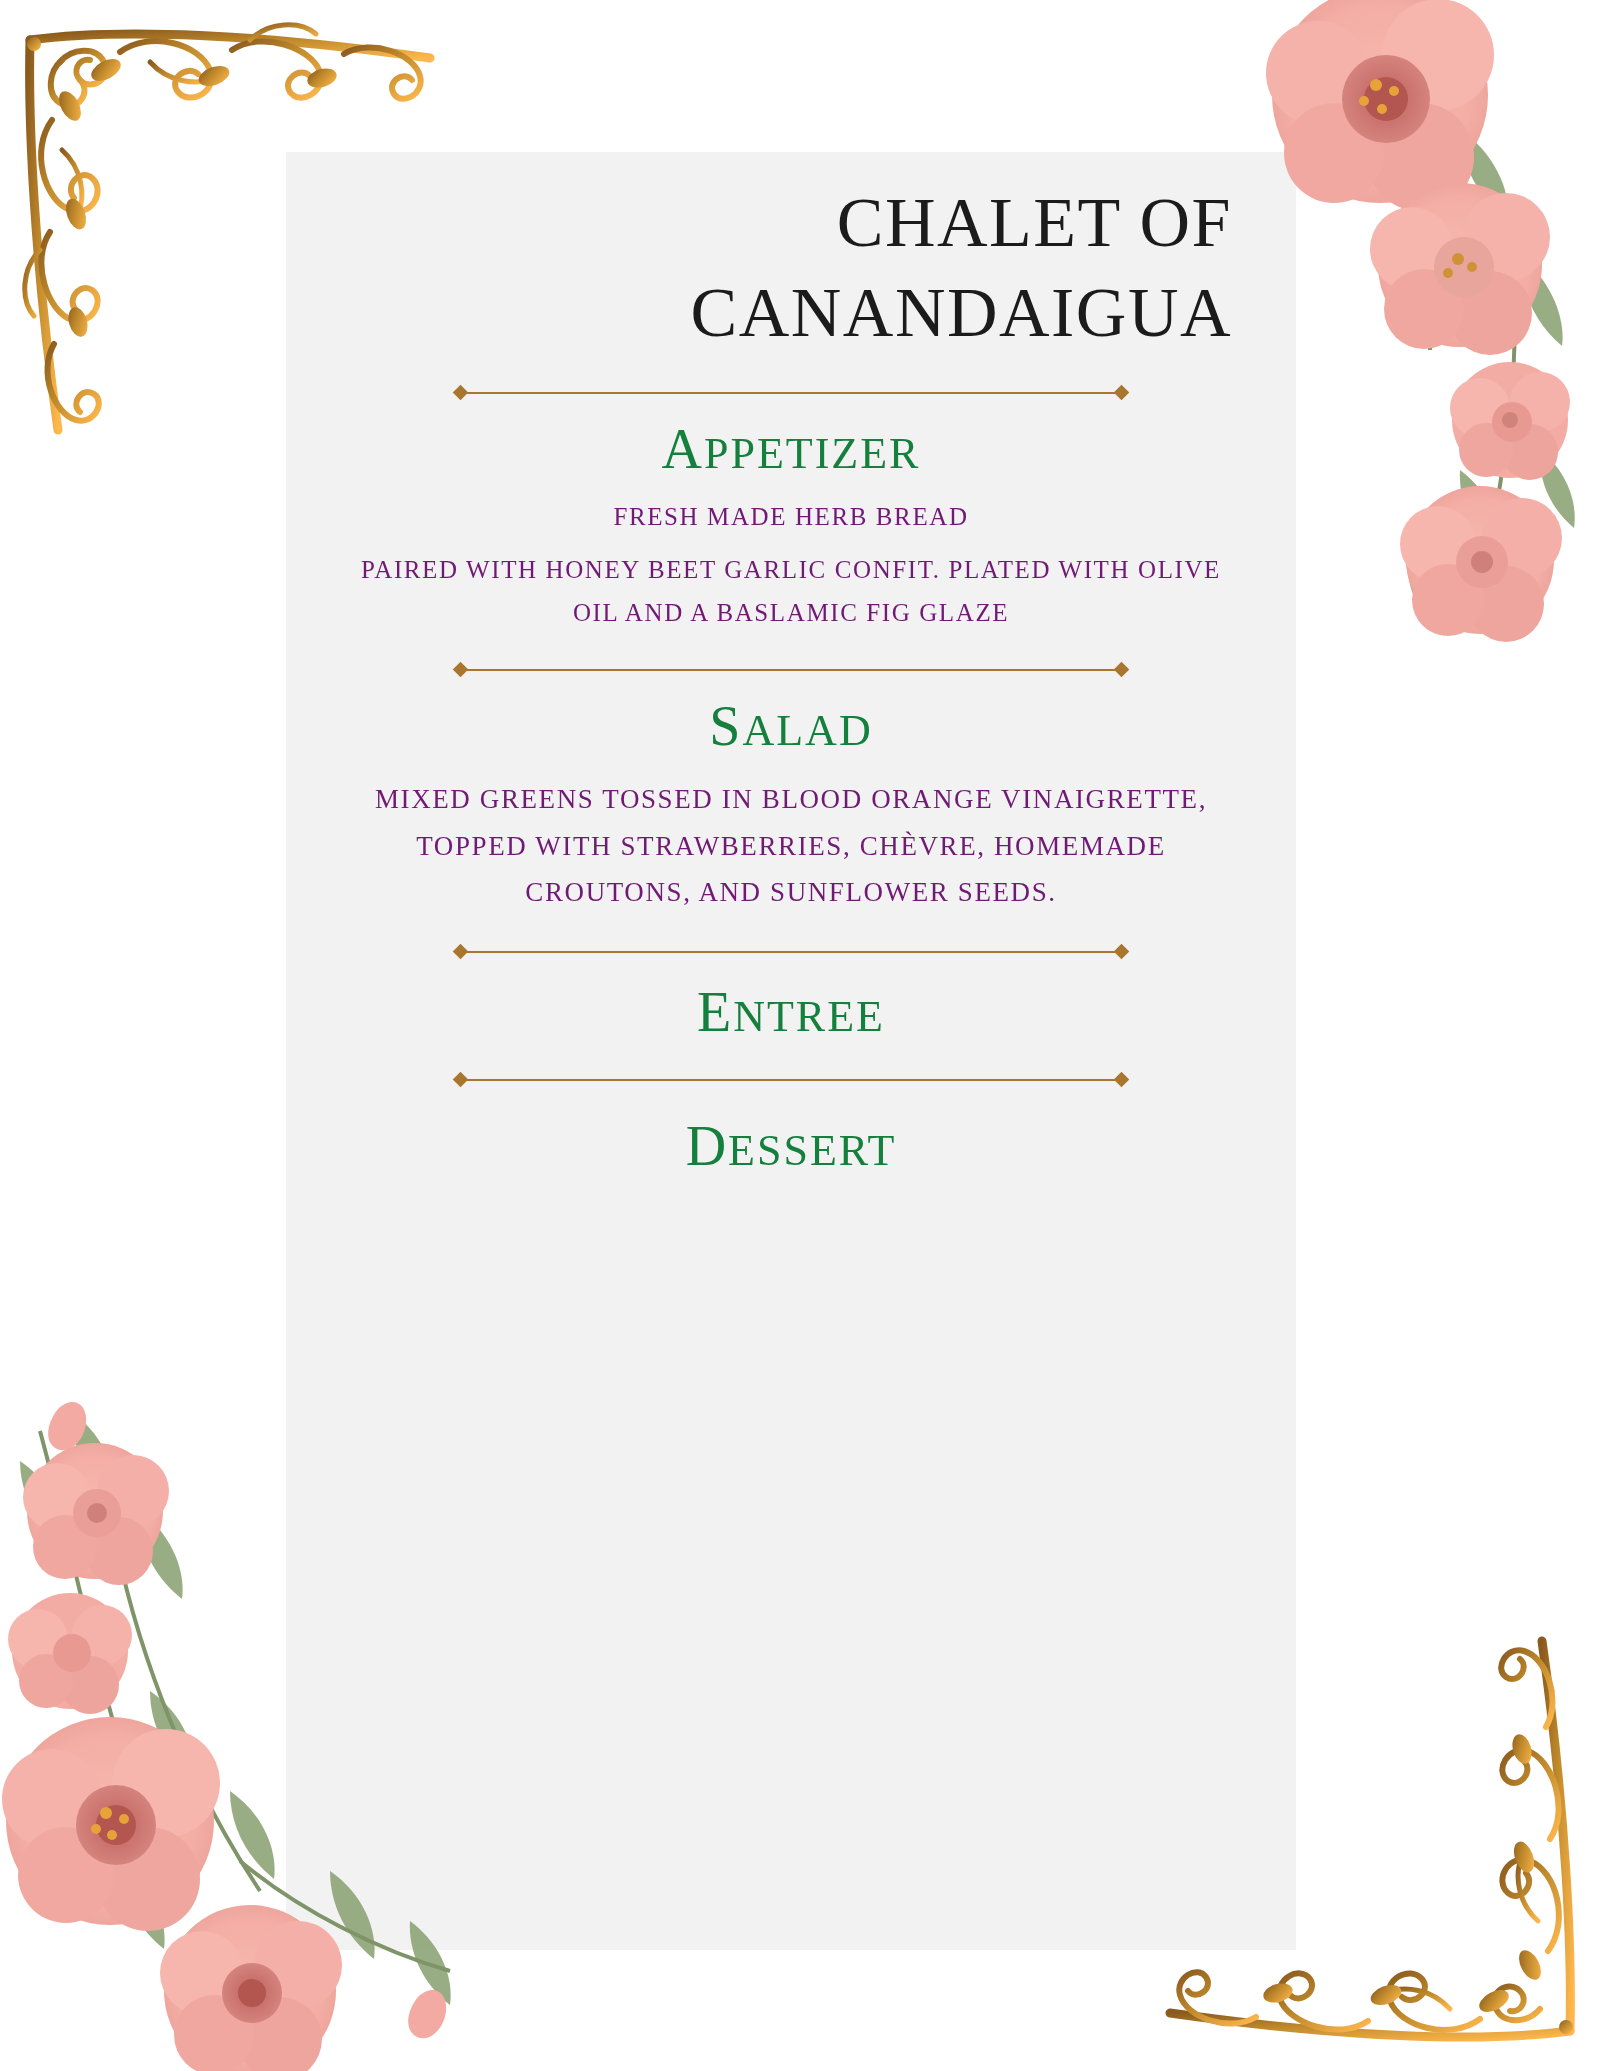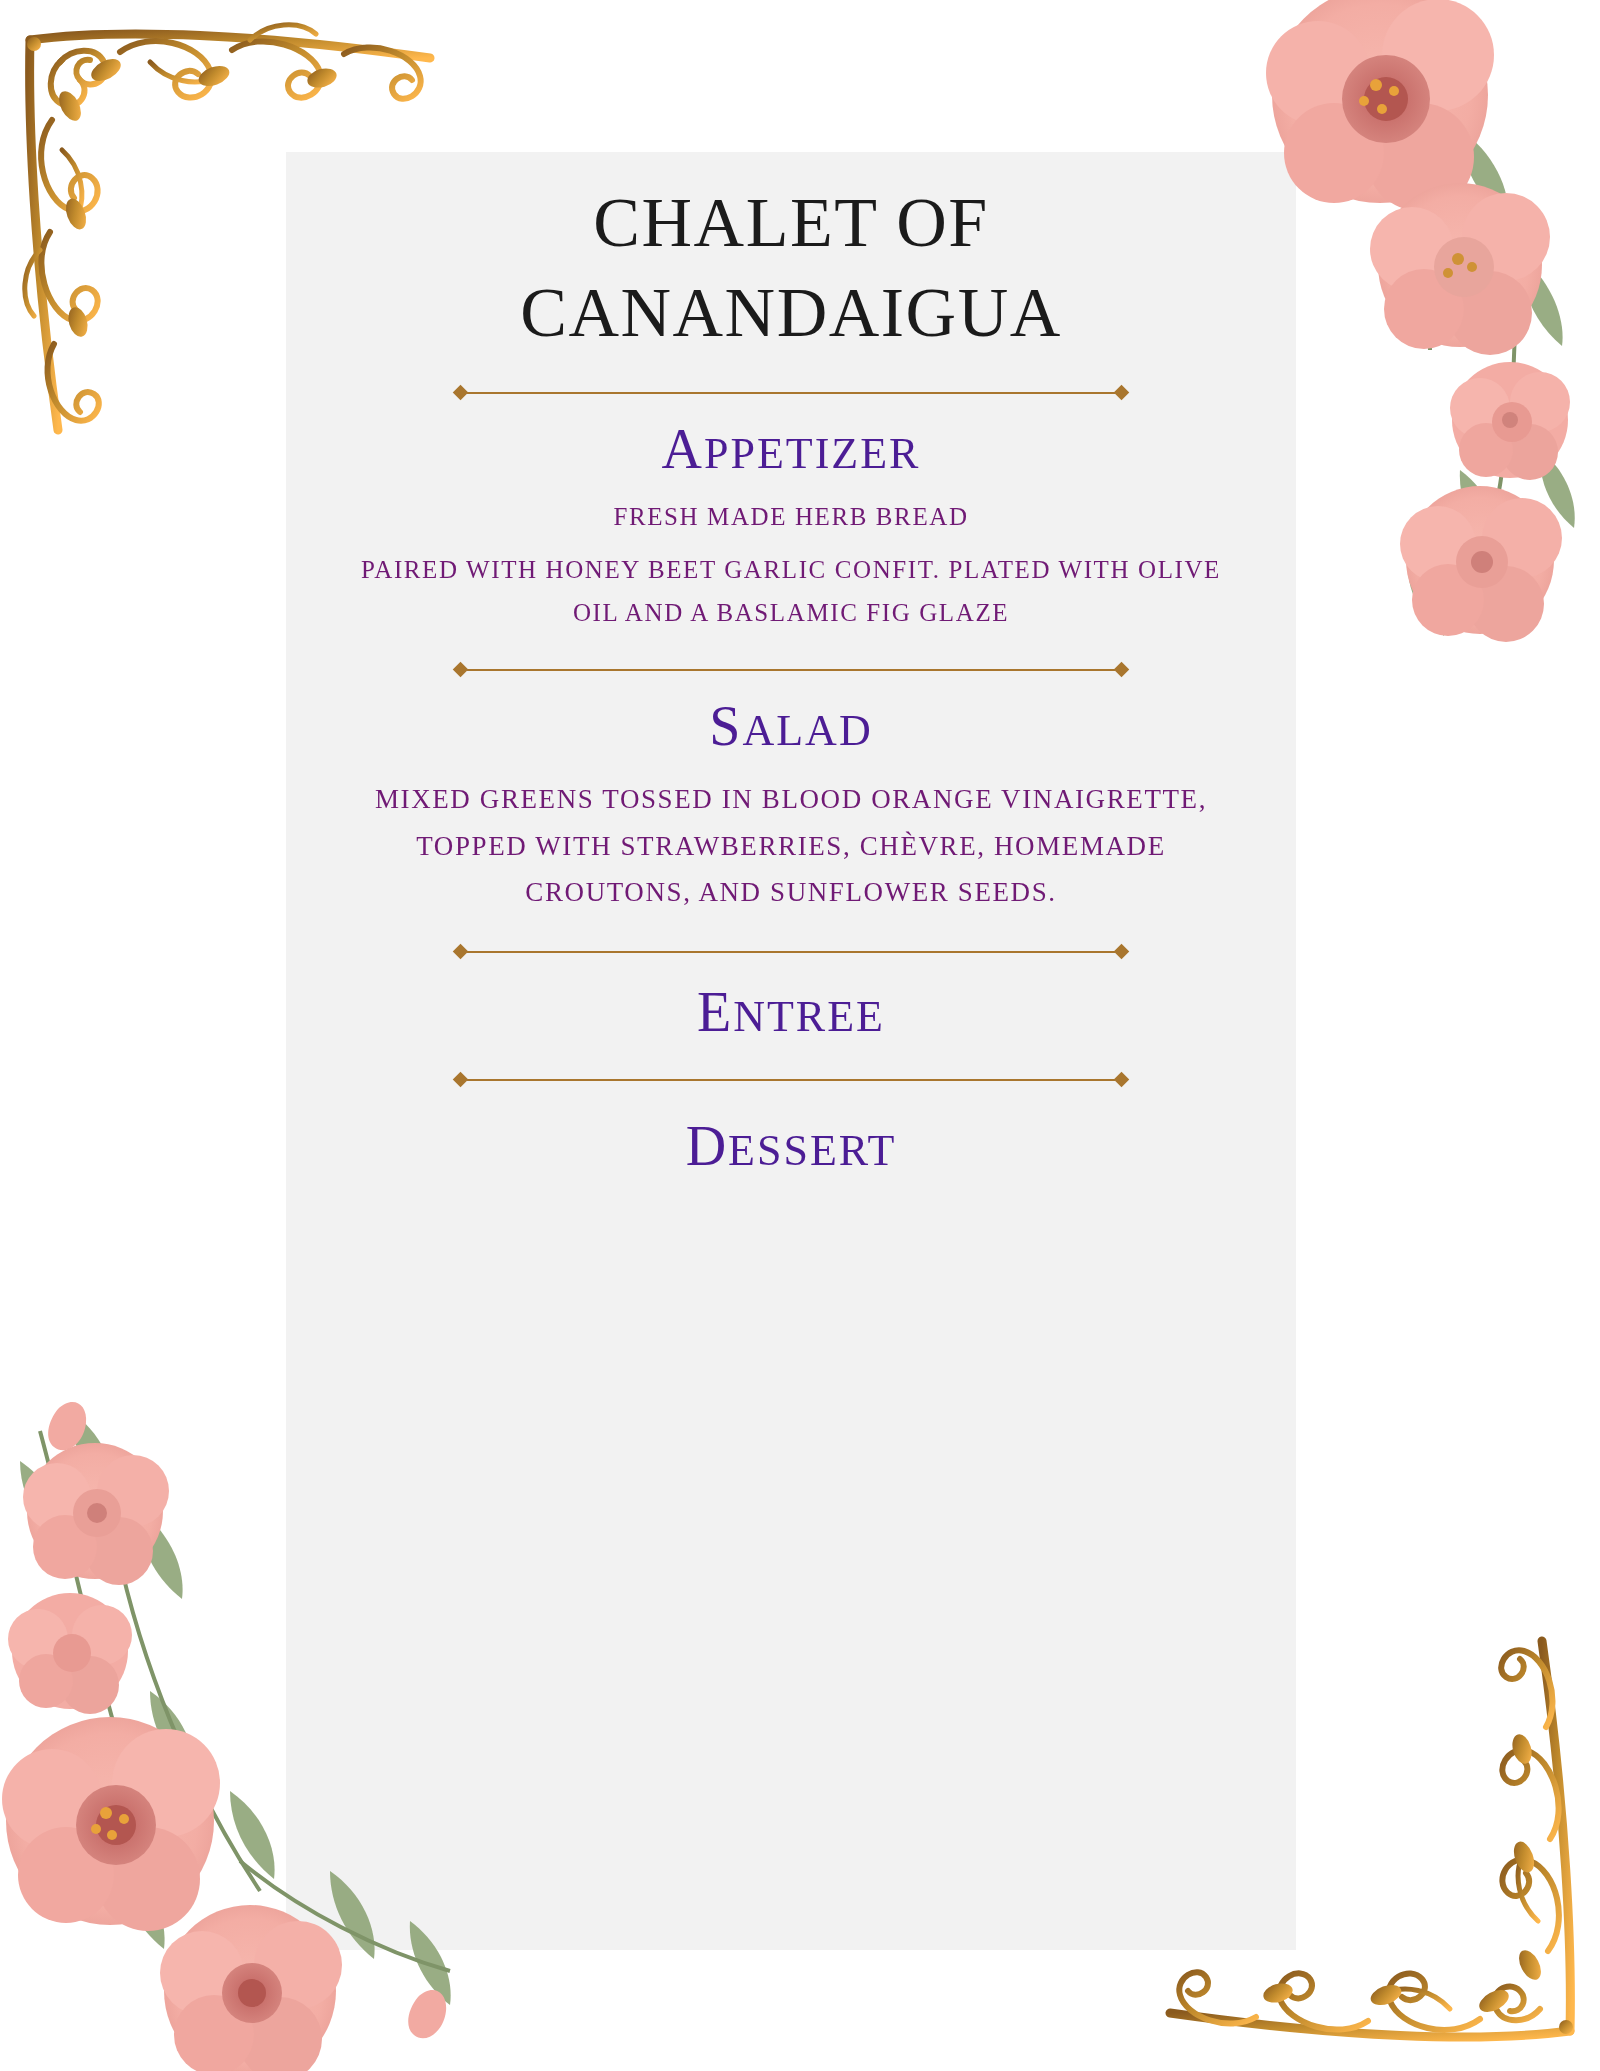--- a/index.html
+++ b/index.html
@@ -43,20 +43,21 @@
     line-height: 1.28;
     letter-spacing: 1.5px;
     color: #1b1b1b;
     font-weight: 400;
     margin: 0;
     padding: 0 10px;
     text-transform: uppercase;
   }
   .menu-title .small-caps-line {
     display: block;
+    text-align: right;
   }
 
   
   .divider {
     position: relative;
     width: 672px;
     height: 20px;
     margin: 26px auto 14px auto;
   }
   .divider .bar {
@@ -73,21 +74,21 @@
     width: 11px;
     height: 11px;
     background: #a9762e;
     transform: rotate(45deg);
   }
   .divider .dot.left { left: 0; }
   .divider .dot.right { right: 0; }
 
   .section-heading {
     font-family: "Liberation Serif", serif;
-    color: #4c1d95;
+    color: #15803d;
     font-size: 56px;
     letter-spacing: 2px;
     font-weight: 400;
     margin: 6px 0 14px 0;
     text-transform: uppercase;
   }
   
   .section-heading .cap {
     font-size: 56px;
   }

